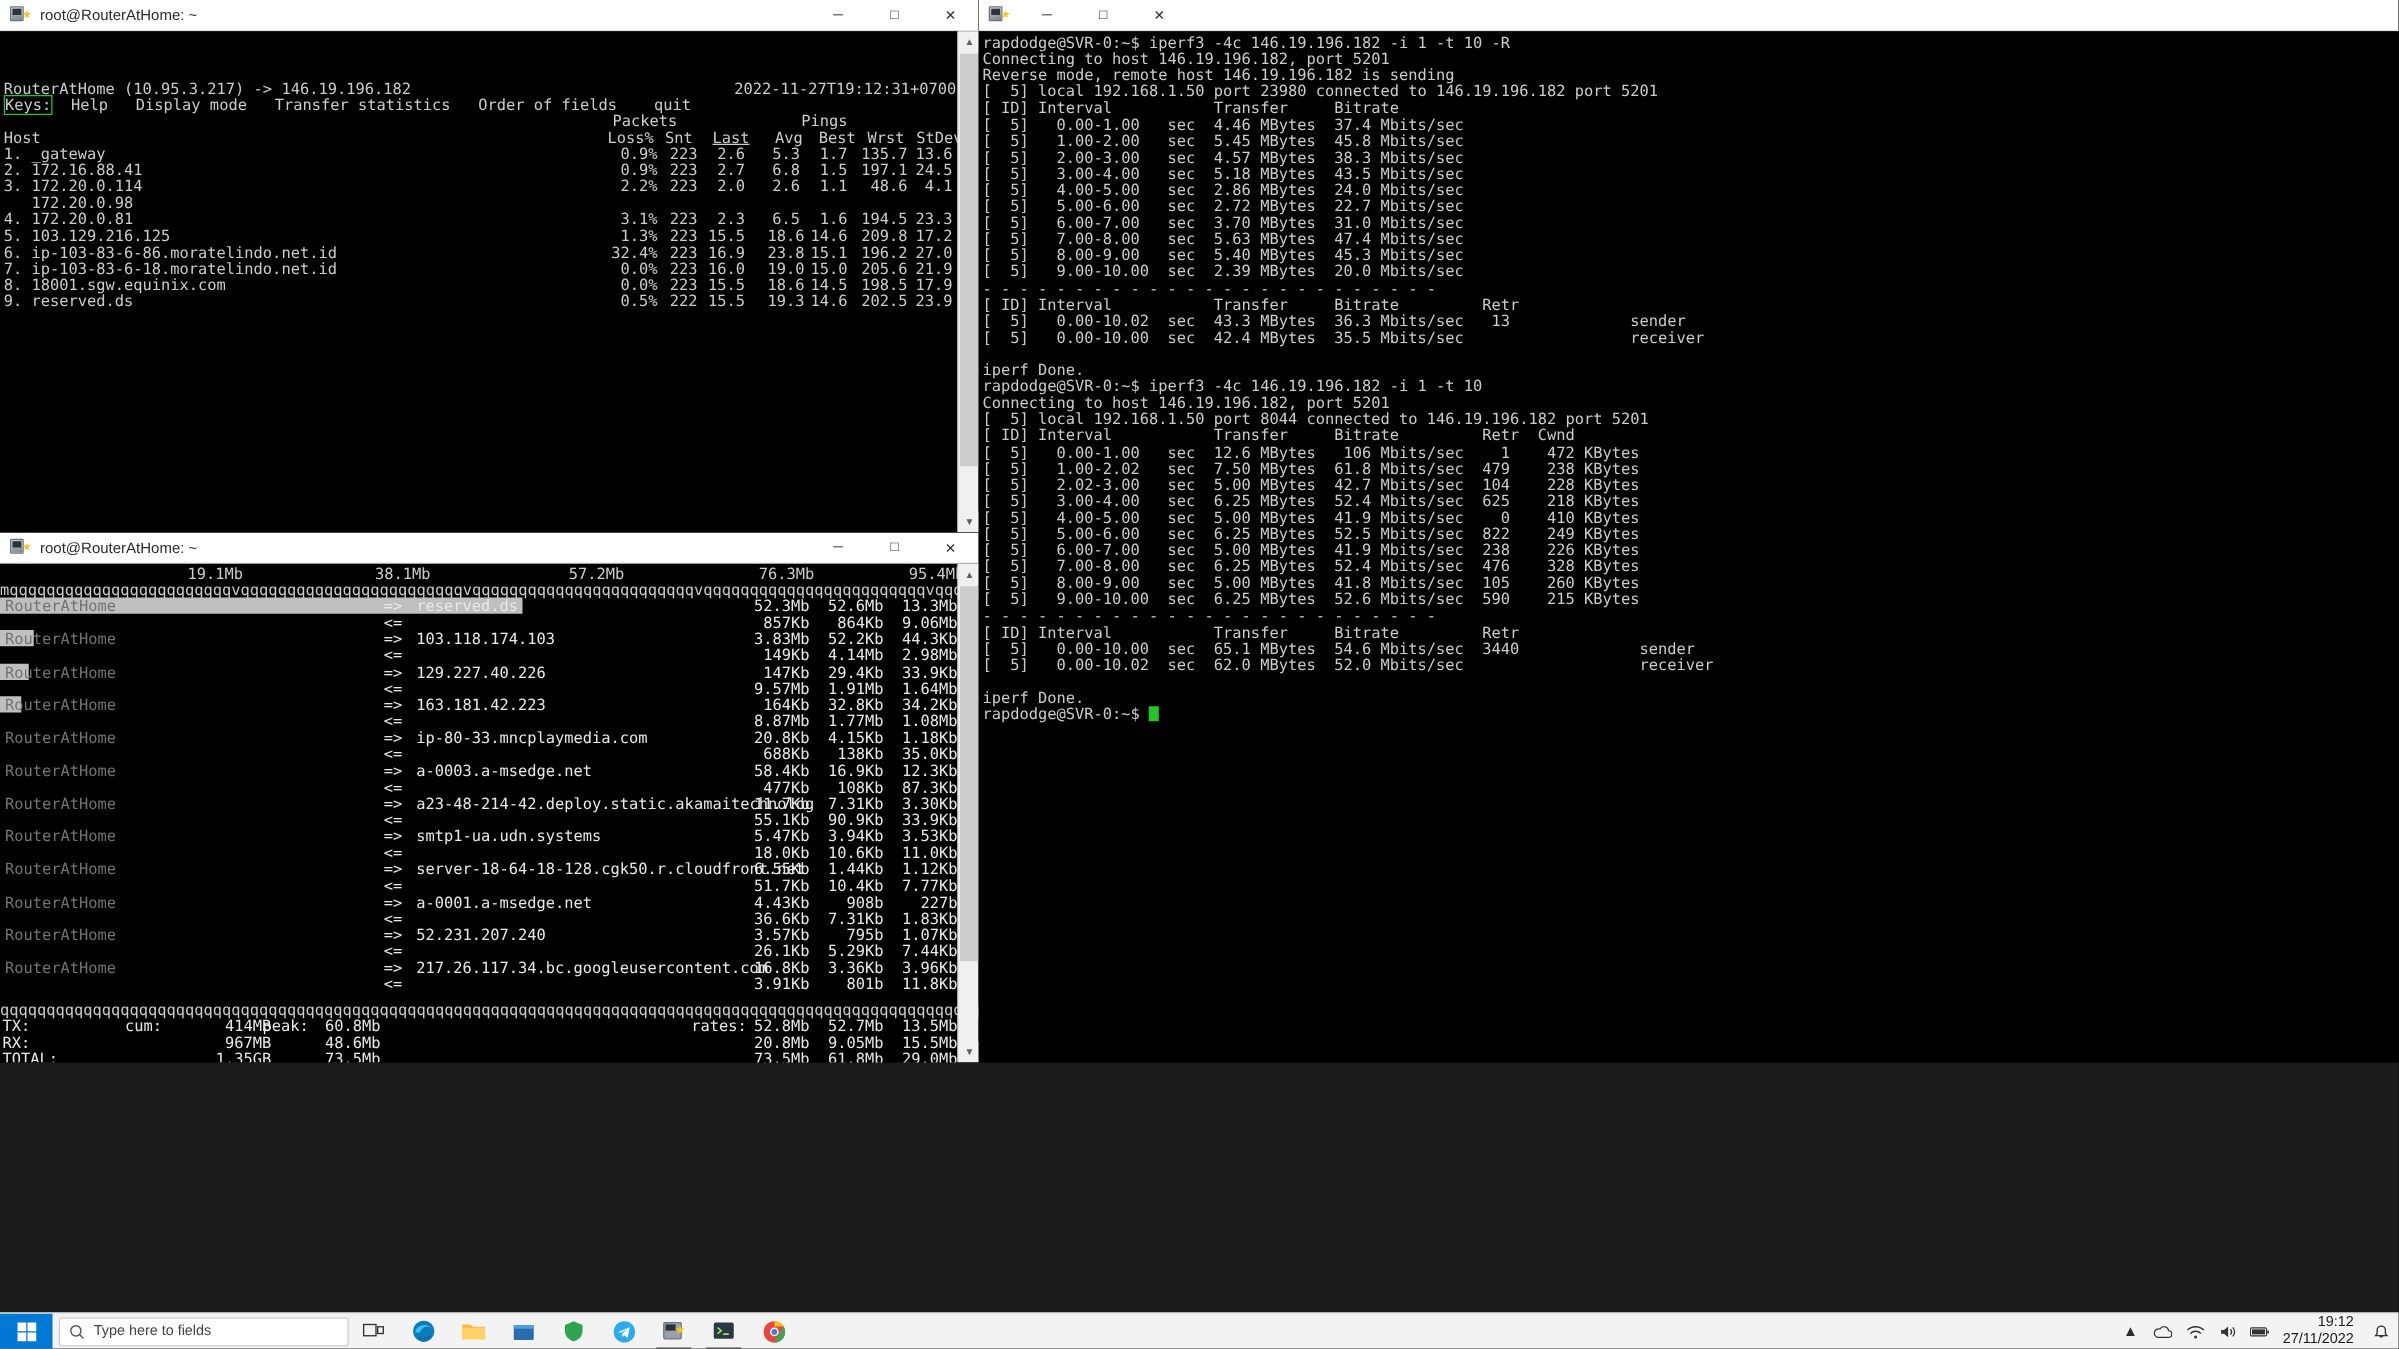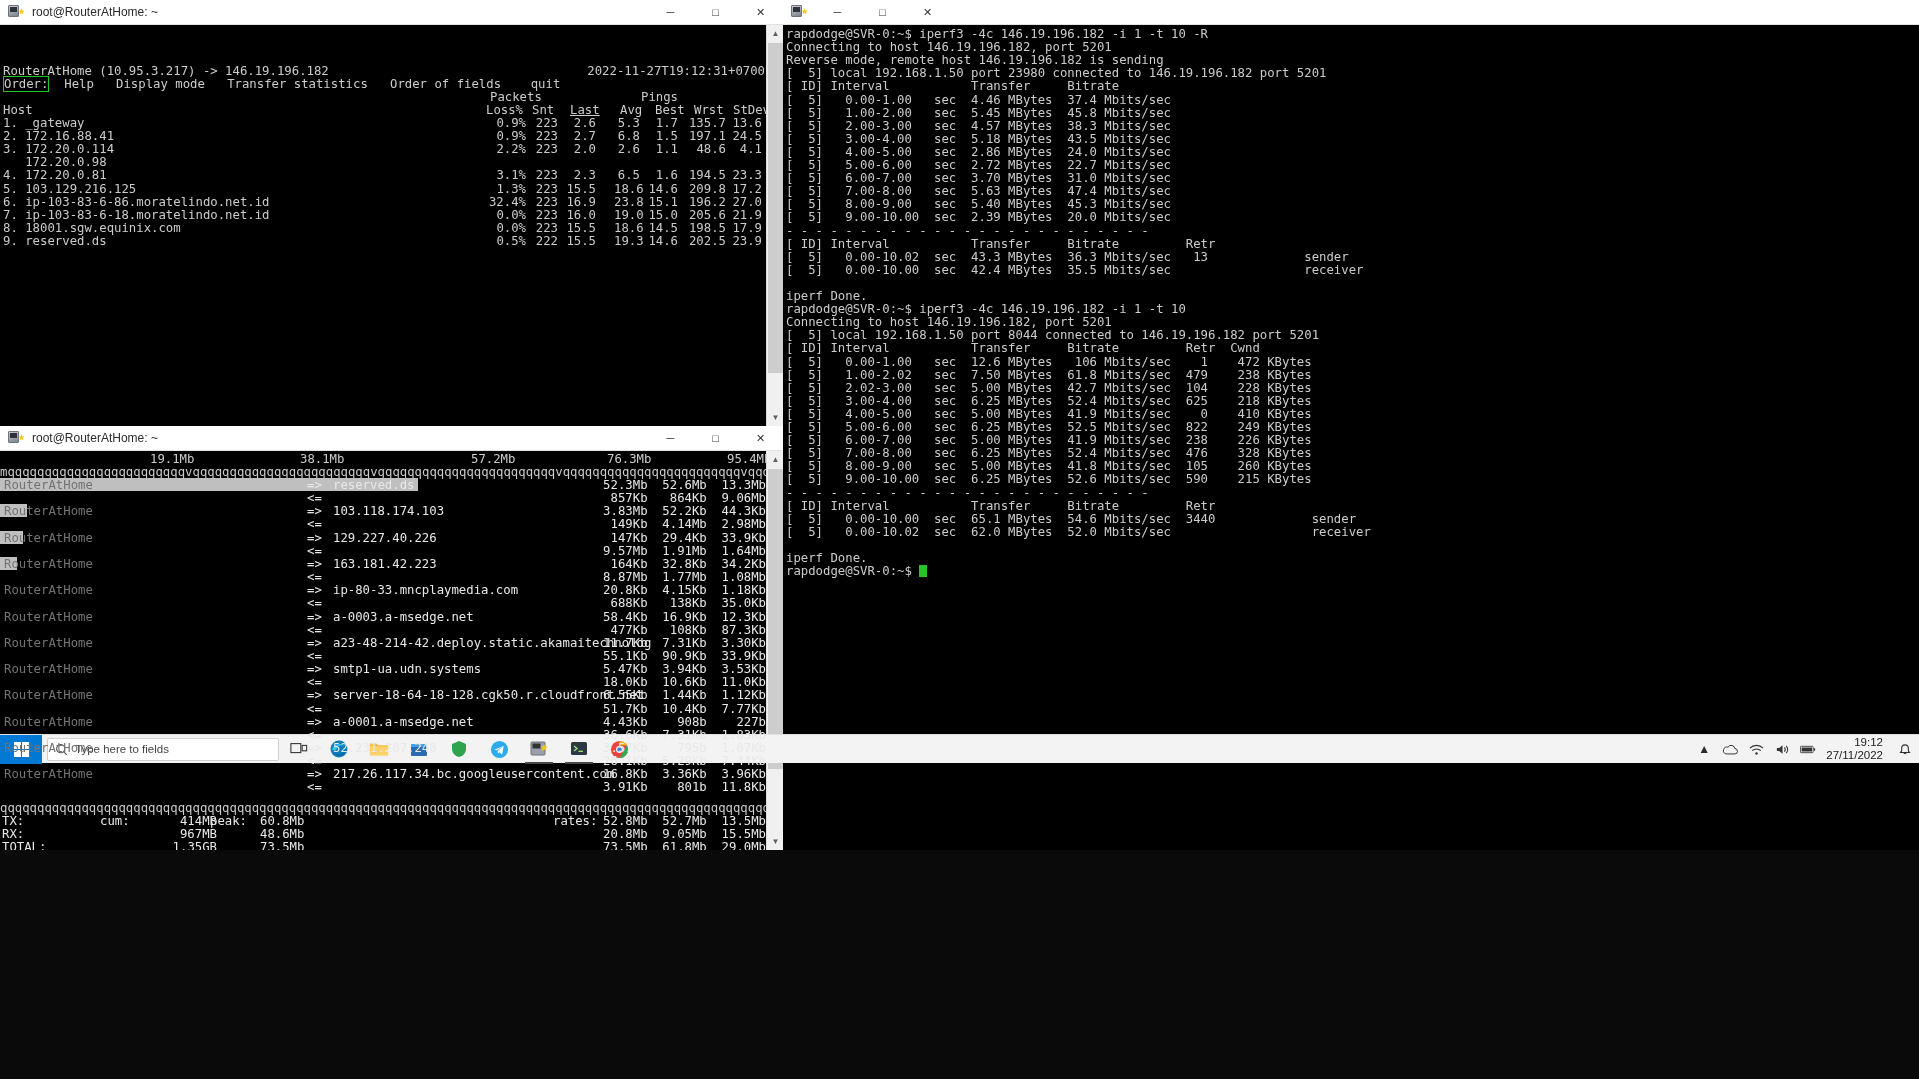--- a/index.html
+++ b/index.html
@@ -4,21 +4,21 @@
 <style>
   * { box-sizing: border-box; margin: 0; padding: 0; }
   html, body {
     width: 1919px; height: 1079px;
     overflow: hidden;
     background: #0a0a0a;
     font-family: "DejaVu Sans Mono", monospace;
   }
   #desktop {
     position: relative;
-    width: 1919px; height: 763px;
+    width: 1919px; height: 1079px;
     background: #1b1b1b;
   }
 
   
   .win { position: absolute; background: #000; overflow: hidden; }
   .titlebar {
     height: 25px; background: #ffffff;
     display: flex; align-items: center;
     font-family: "Liberation Sans", sans-serif;
     font-size: 12px; color: #2b2b2b;
@@ -164,21 +164,21 @@
       <div class="tb-btns">
         <div class="tb-btn">─</div>
         <div class="tb-btn">□</div>
         <div class="tb-btn close">✕</div>
       </div>
     </div>
     <div class="term" id="mtr-body">
       <div class="mtr-line" style="top:40px;">RouterAtHome (10.95.3.217) -&gt; 146.19.196.182</div>
       <div class="mtr-right" style="top:40px;">2022-11-27T19:12:31+0700</div>
 
-      <div class="mtr-line" style="top:53px;"><span class="key-hl">Order:</span><span>  Help   </span><span>Display mode   </span><span>Transfer statistics   </span><span>Order of fields    </span><span>quit</span></div>
+      <div class="mtr-line" style="top:53px;"><span class="key-hl">Keys:</span><span>  Help   </span><span>Display mode   </span><span>Transfer statistics   </span><span>Order of fields    </span><span>quit</span></div>
 
       <div class="mtr-line" style="top:66px; left:490px;">Packets</div>
       <div class="mtr-line" style="top:66px; left:641px;">Pings</div>
 
       <div class="mtr-line" style="top:79px;">Host</div>
       <div class="mtr-line" style="top:79px; left:486px;">Loss%</div>
       <div class="mtr-line" style="top:79px; left:532px;">Snt</div>
       <div class="mtr-line" style="top:79px; left:570px;text-decoration:underline;">Last</div>
       <div class="mtr-line" style="top:79px; left:620px;">Avg</div>
       <div class="mtr-line" style="top:79px; left:655px;">Best</div>
@@ -202,21 +202,21 @@
           <div class="star"></div>
       </div>
       <div class="tb-title">root@RouterAtHome: ~</div>
       <div class="tb-btns">
         <div class="tb-btn">─</div>
         <div class="tb-btn">□</div>
         <div class="tb-btn close">✕</div>
       </div>
     </div>
     <div class="term" id="iftop-body">
-      <div id="iftop-scale"><div class="if-scale" style="left: 150px;">19.1Mb</div><div class="if-scale" style="left: 300px;">38.1Mb</div><div class="if-scale" style="left: 471px; text-align: center;">57.2Mb</div><div class="if-scale" style="left: 607px;">76.3Mb</div><div class="if-scale" style="left: 727px;">95.4Mb</div></div>
+      <div id="iftop-scale"><div class="if-scale" style="left: 150px;">19.1Mb</div><div class="if-scale" style="left: 300px;">38.1Mb</div><div class="if-scale" style="left: 455px; text-align: center;">57.2Mb</div><div class="if-scale" style="left: 607px;">76.3Mb</div><div class="if-scale" style="left: 727px;">95.4Mb</div></div>
       <div class="if-rule">mqqqqqqqqqqqqqqqqqqqqqqqqvqqqqqqqqqqqqqqqqqqqqqqqqvqqqqqqqqqqqqqqqqqqqqqqqqvqqqqqqqqqqqqqqqqqqqqqqqqvqqqqqqqqqqqqqqqqqqqqqqqqv</div>
       <div id="iftop-rows"><div class="if-bar" style="top: 27px; left: 0px; width: 418px; background: rgb(191, 191, 191);"></div><div class="if-host" style="top: 28px;">RouterAtHome</div><div class="if-arrow" style="top: 28px;">=&gt;</div><div class="if-peer" style="top: 28px;">reserved.ds</div><div class="if-vals" style="top: 28px;"> 52.3Mb  52.6Mb  13.3Mb</div><div class="if-arrow" style="top: 41.1px;">&lt;=</div><div class="if-vals" style="top: 41.1px;">  857Kb   864Kb  9.06Mb</div><div class="if-bar" style="top: 53.3px; left: 0px; width: 26.6px;"></div><div class="if-host" style="top: 54.3px;">RouterAtHome</div><div class="if-arrow" style="top: 54.3px;">=&gt;</div><div class="if-peer" style="top: 54.3px;">103.118.174.103</div><div class="if-vals" style="top: 54.3px;"> 3.83Mb  52.2Kb  44.3Kb</div><div class="if-arrow" style="top: 67.4px;">&lt;=</div><div class="if-vals" style="top: 67.4px;">  149Kb  4.14Mb  2.98Mb</div><div class="if-bar" style="top: 79.6px; left: 0px; width: 22.8px;"></div><div class="if-host" style="top: 80.6px;">RouterAtHome</div><div class="if-arrow" style="top: 80.6px;">=&gt;</div><div class="if-peer" style="top: 80.6px;">129.227.40.226</div><div class="if-vals" style="top: 80.6px;">  147Kb  29.4Kb  33.9Kb</div><div class="if-arrow" style="top: 93.7px;">&lt;=</div><div class="if-vals" style="top: 93.7px;"> 9.57Mb  1.91Mb  1.64Mb</div><div class="if-bar" style="top: 105.9px; left: 0px; width: 16.72px;"></div><div class="if-host" style="top: 106.9px;">RouterAtHome</div><div class="if-arrow" style="top: 106.9px;">=&gt;</div><div class="if-peer" style="top: 106.9px;">163.181.42.223</div><div class="if-vals" style="top: 106.9px;">  164Kb  32.8Kb  34.2Kb</div><div class="if-arrow" style="top: 120px;">&lt;=</div><div class="if-vals" style="top: 120px;"> 8.87Mb  1.77Mb  1.08Mb</div><div class="if-host" style="top: 133.2px;">RouterAtHome</div><div class="if-arrow" style="top: 133.2px;">=&gt;</div><div class="if-peer" style="top: 133.2px;">ip-80-33.mncplaymedia.com</div><div class="if-vals" style="top: 133.2px;"> 20.8Kb  4.15Kb  1.18Kb</div><div class="if-arrow" style="top: 146.3px;">&lt;=</div><div class="if-vals" style="top: 146.3px;">  688Kb   138Kb  35.0Kb</div><div class="if-host" style="top: 159.5px;">RouterAtHome</div><div class="if-arrow" style="top: 159.5px;">=&gt;</div><div class="if-peer" style="top: 159.5px;">a-0003.a-msedge.net</div><div class="if-vals" style="top: 159.5px;"> 58.4Kb  16.9Kb  12.3Kb</div><div class="if-arrow" style="top: 172.6px;">&lt;=</div><div class="if-vals" style="top: 172.6px;">  477Kb   108Kb  87.3Kb</div><div class="if-host" style="top: 185.8px;">RouterAtHome</div><div class="if-arrow" style="top: 185.8px;">=&gt;</div><div class="if-peer" style="top: 185.8px;">a23-48-214-42.deploy.static.akamaitechnolog</div><div class="if-vals" style="top: 185.8px;"> 11.7Kb  7.31Kb  3.30Kb</div><div class="if-arrow" style="top: 198.9px;">&lt;=</div><div class="if-vals" style="top: 198.9px;"> 55.1Kb  90.9Kb  33.9Kb</div><div class="if-host" style="top: 212.1px;">RouterAtHome</div><div class="if-arrow" style="top: 212.1px;">=&gt;</div><div class="if-peer" style="top: 212.1px;">smtp1-ua.udn.systems</div><div class="if-vals" style="top: 212.1px;"> 5.47Kb  3.94Kb  3.53Kb</div><div class="if-arrow" style="top: 225.2px;">&lt;=</div><div class="if-vals" style="top: 225.2px;"> 18.0Kb  10.6Kb  11.0Kb</div><div class="if-host" style="top: 238.4px;">RouterAtHome</div><div class="if-arrow" style="top: 238.4px;">=&gt;</div><div class="if-peer" style="top: 238.4px;">server-18-64-18-128.cgk50.r.cloudfront.net</div><div class="if-vals" style="top: 238.4px;"> 6.55Kb  1.44Kb  1.12Kb</div><div class="if-arrow" style="top: 251.5px;">&lt;=</div><div class="if-vals" style="top: 251.5px;"> 51.7Kb  10.4Kb  7.77Kb</div><div class="if-host" style="top: 264.7px;">RouterAtHome</div><div class="if-arrow" style="top: 264.7px;">=&gt;</div><div class="if-peer" style="top: 264.7px;">a-0001.a-msedge.net</div><div class="if-vals" style="top: 264.7px;"> 4.43Kb    908b    227b</div><div class="if-arrow" style="top: 277.8px;">&lt;=</div><div class="if-vals" style="top: 277.8px;"> 36.6Kb  7.31Kb  1.83Kb</div><div class="if-host" style="top: 291px;">RouterAtHome</div><div class="if-arrow" style="top: 291px;">=&gt;</div><div class="if-peer" style="top: 291px;">52.231.207.240</div><div class="if-vals" style="top: 291px;"> 3.57Kb    795b  1.07Kb</div><div class="if-arrow" style="top: 304.1px;">&lt;=</div><div class="if-vals" style="top: 304.1px;"> 26.1Kb  5.29Kb  7.44Kb</div><div class="if-host" style="top: 317.3px;">RouterAtHome</div><div class="if-arrow" style="top: 317.3px;">=&gt;</div><div class="if-peer" style="top: 317.3px;">217.26.117.34.bc.googleusercontent.com</div><div class="if-vals" style="top: 317.3px;"> 16.8Kb  3.36Kb  3.96Kb</div><div class="if-arrow" style="top: 330.4px;">&lt;=</div><div class="if-vals" style="top: 330.4px;"> 3.91Kb    801b  11.8Kb</div></div>
       <div id="iftop-footer"><div class="if-sep" style="top: 351px;">qqqqqqqqqqqqqqqqqqqqqqqqqqqqqqqqqqqqqqqqqqqqqqqqqqqqqqqqqqqqqqqqqqqqqqqqqqqqqqqqqqqqqqqqqqqqqqqqqqqqqqqqqqqqqqqqqqqqqqqqqqqqqq</div><div class="if-foot-label" style="top: 364px;">TX:</div><div class="if-foot-mid" style="top: 364px; left: 100px;">cum:</div><div class="if-foot-mid" style="top: 364px; left: 210px;">peak:</div><div class="if-foot-mid" style="top: 364px; left: 553px;">rates:</div><div class="if-foot-mid" style="top: 364px; left: 155px; width: 62px; text-align: right;">414MB</div><div class="if-foot-mid" style="top: 364px; left: 260px;">60.8Mb</div><div class="if-vals" style="top: 364px;"> 52.8Mb  52.7Mb  13.5Mb</div><div class="if-foot-label" style="top: 377.1px;">RX:</div><div class="if-foot-mid" style="top: 377.1px; left: 155px; width: 62px; text-align: right;">967MB</div><div class="if-foot-mid" style="top: 377.1px; left: 260px;">48.6Mb</div><div class="if-vals" style="top: 377.1px;"> 20.8Mb  9.05Mb  15.5Mb</div><div class="if-foot-label" style="top: 390.2px;">TOTAL:</div><div class="if-foot-mid" style="top: 390.2px; left: 155px; width: 62px; text-align: right;">1.35GB</div><div class="if-foot-mid" style="top: 390.2px; left: 260px;">73.5Mb</div><div class="if-vals" style="top: 390.2px;"> 73.5Mb  61.8Mb  29.0Mb</div></div>
       <div class="vscroll">
         <div class="vs-arrow" style="position:absolute;top:0;">▲</div>
         <div class="vs-thumb" style="top:18px; height:300px;"></div>
         <div class="vs-arrow" style="position:absolute;bottom:0;">▼</div>
       </div>
     </div>
   </div>

